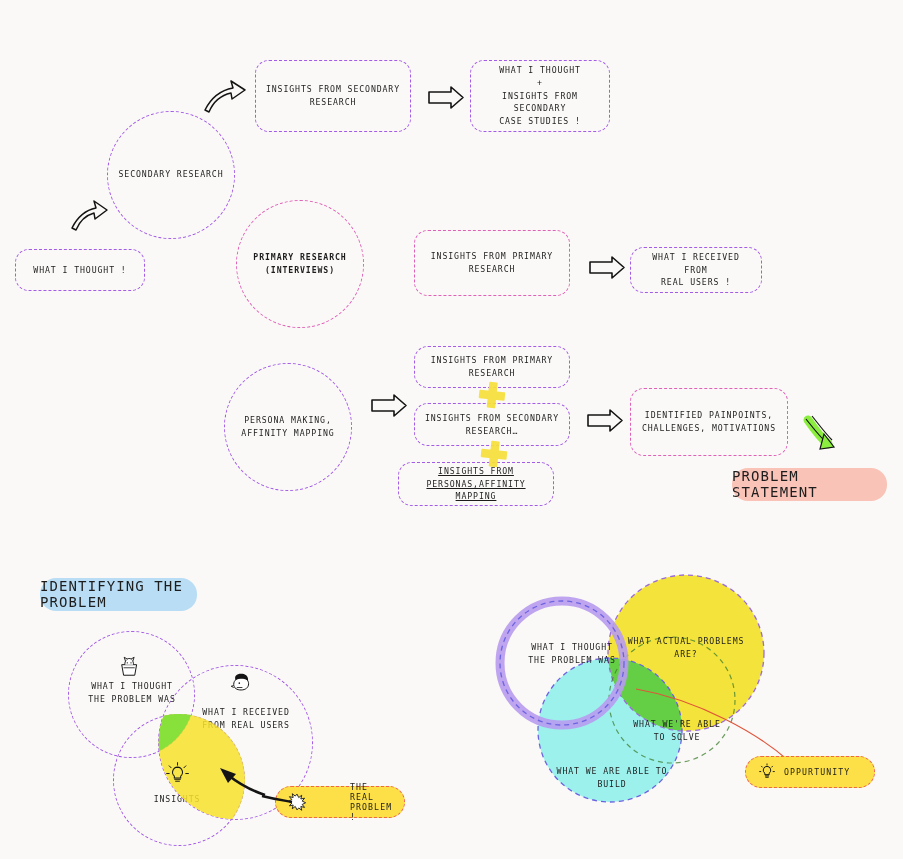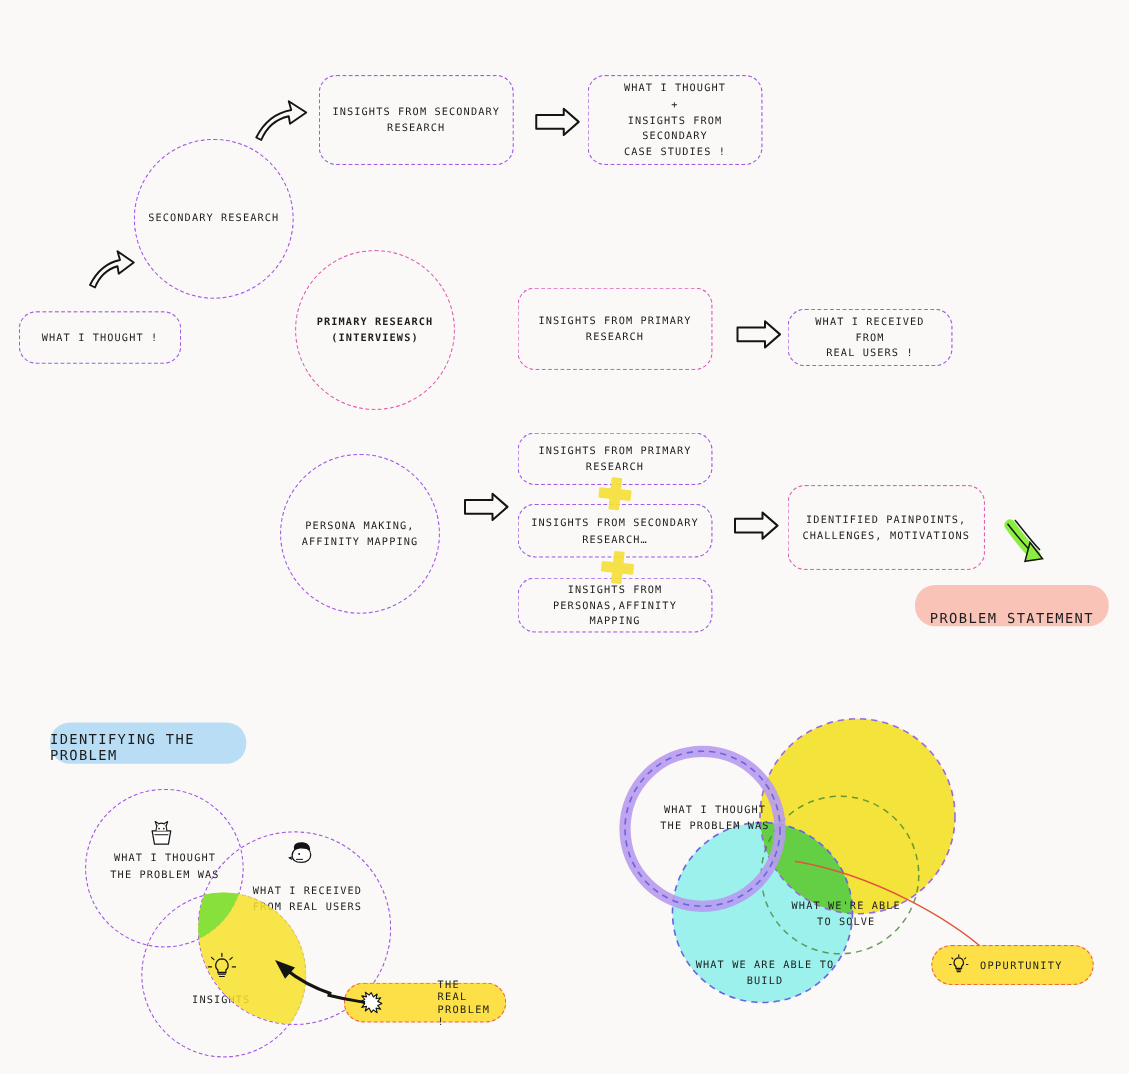--- a/index.html
+++ b/index.html
@@ -38,22 +38,22 @@
     text-align:center;
     font-size:8.2px;letter-spacing:0.9px;line-height:1.6;
     color:#1d1d1d;
   }
   .rcircle.pink{border-color:#E060B8;}
 
   
   .pill{
     position:absolute;box-sizing:border-box;
     border-radius:16px;
-    display:flex;align-items:flex-end;justify-content:center;
-    font-size:11px;letter-spacing:1.1px;
+    display:flex;align-items:flex-start;justify-content:center;
+    font-size:14px;letter-spacing:1.1px;
     color:#1d1d1d;
   }
   .pill.blue{background:#B9DDF4;}
   .pill.pinkfill{background:#F9C3B7;}
 
   
   .obadge{
     position:absolute;box-sizing:border-box;
     border:1.5px dashed #F0664A;
     border-radius:16px;
@@ -115,21 +115,21 @@
   <div class="rbox" style="left:414px;top:346px;width:156px;height:42px;">
     <span style="white-space:pre-line;">INSIGHTS FROM PRIMARY
 RESEARCH</span>
   </div>
 
   <div class="rbox" style="left:414px;top:403px;width:156px;height:43px;">
     <span style="white-space:pre-line;">INSIGHTS FROM SECONDARY
 RESEARCH…</span>
   </div>
 
-  <div class="rbox" style="left:414px;top:462px;width:156px;height:44px;">
+  <div class="rbox" style="left:398px;top:462px;width:156px;height:44px;text-decoration:underline;">
     <span style="white-space:pre-line;">INSIGHTS FROM
 PERSONAS,AFFINITY MAPPING</span>
   </div>
 
   <div class="rbox pink" style="left:630px;top:388px;width:158px;height:68px;">
     <span style="white-space:pre-line;">IDENTIFIED PAINPOINTS,
 CHALLENGES, MOTIVATIONS</span>
   </div>
 
   <div class="pill pinkfill" style="left:732px;top:468px;width:155px;height:33px;">
@@ -154,20 +154,22 @@
     <span class="ico" style="position:relative;width:18px;height:18px;flex:0 0 18px;">
       <svg width="18" height="18" viewBox="0 0 24 24">
         <path d="M12 1.5l2.3 4.6 4-3.1-1.2 5 5-1.1-3.2 3.9 4.6 2.2-4.6 2.3 3.2 3.9-5-1.2 1.2 5-4-3.1L12 22.5l-2.3-4.6-4 3.1 1.2-5-5 1.2 3.2-3.9L.5 11l4.6-2.2-3.2-3.9 5 1.1-1.2-5 4 3.1z" fill="#ffffff" stroke="#141414" stroke-width="1.2" stroke-linejoin="round"></path>
       </svg>
     </span>
     <span>THE REAL PROBLEM !</span>
   </div>
 
   <div class="lbl" style="left:517px;top:641px;width:110px;white-space:pre-line;z-index:6;">WHAT I THOUGHT
 THE PROBLEM WAS</div>
+  <div class="lbl" style="left:622px;top:635px;width:128px;white-space:pre-line;z-index:6;">WHAT ACTUAL PROBLEMS
+ARE?</div>
   <div class="lbl" style="left:552px;top:765px;width:120px;white-space:pre-line;z-index:6;">WHAT WE ARE ABLE TO
 BUILD</div>
   <div class="lbl" style="left:622px;top:718px;width:110px;white-space:pre-line;z-index:6;">WHAT WE'RE ABLE
 TO SOLVE</div>
 
   <div class="obadge" style="left:745px;top:756px;width:130px;height:32px;z-index:7;">
     <span class="ico" style="position:relative;width:18px;height:18px;flex:0 0 18px;">
       <svg width="18" height="18" viewBox="0 0 24 24">
         <path d="M12 4.5a5 5 0 0 0-3 9v2h6v-2a5 5 0 0 0-3-9z" fill="none" stroke="#141414" stroke-width="1.3"></path>
         <path d="M9.8 17.2h4.4M10.3 19h3.4" stroke="#141414" stroke-width="1.3" stroke-linecap="round"></path>

